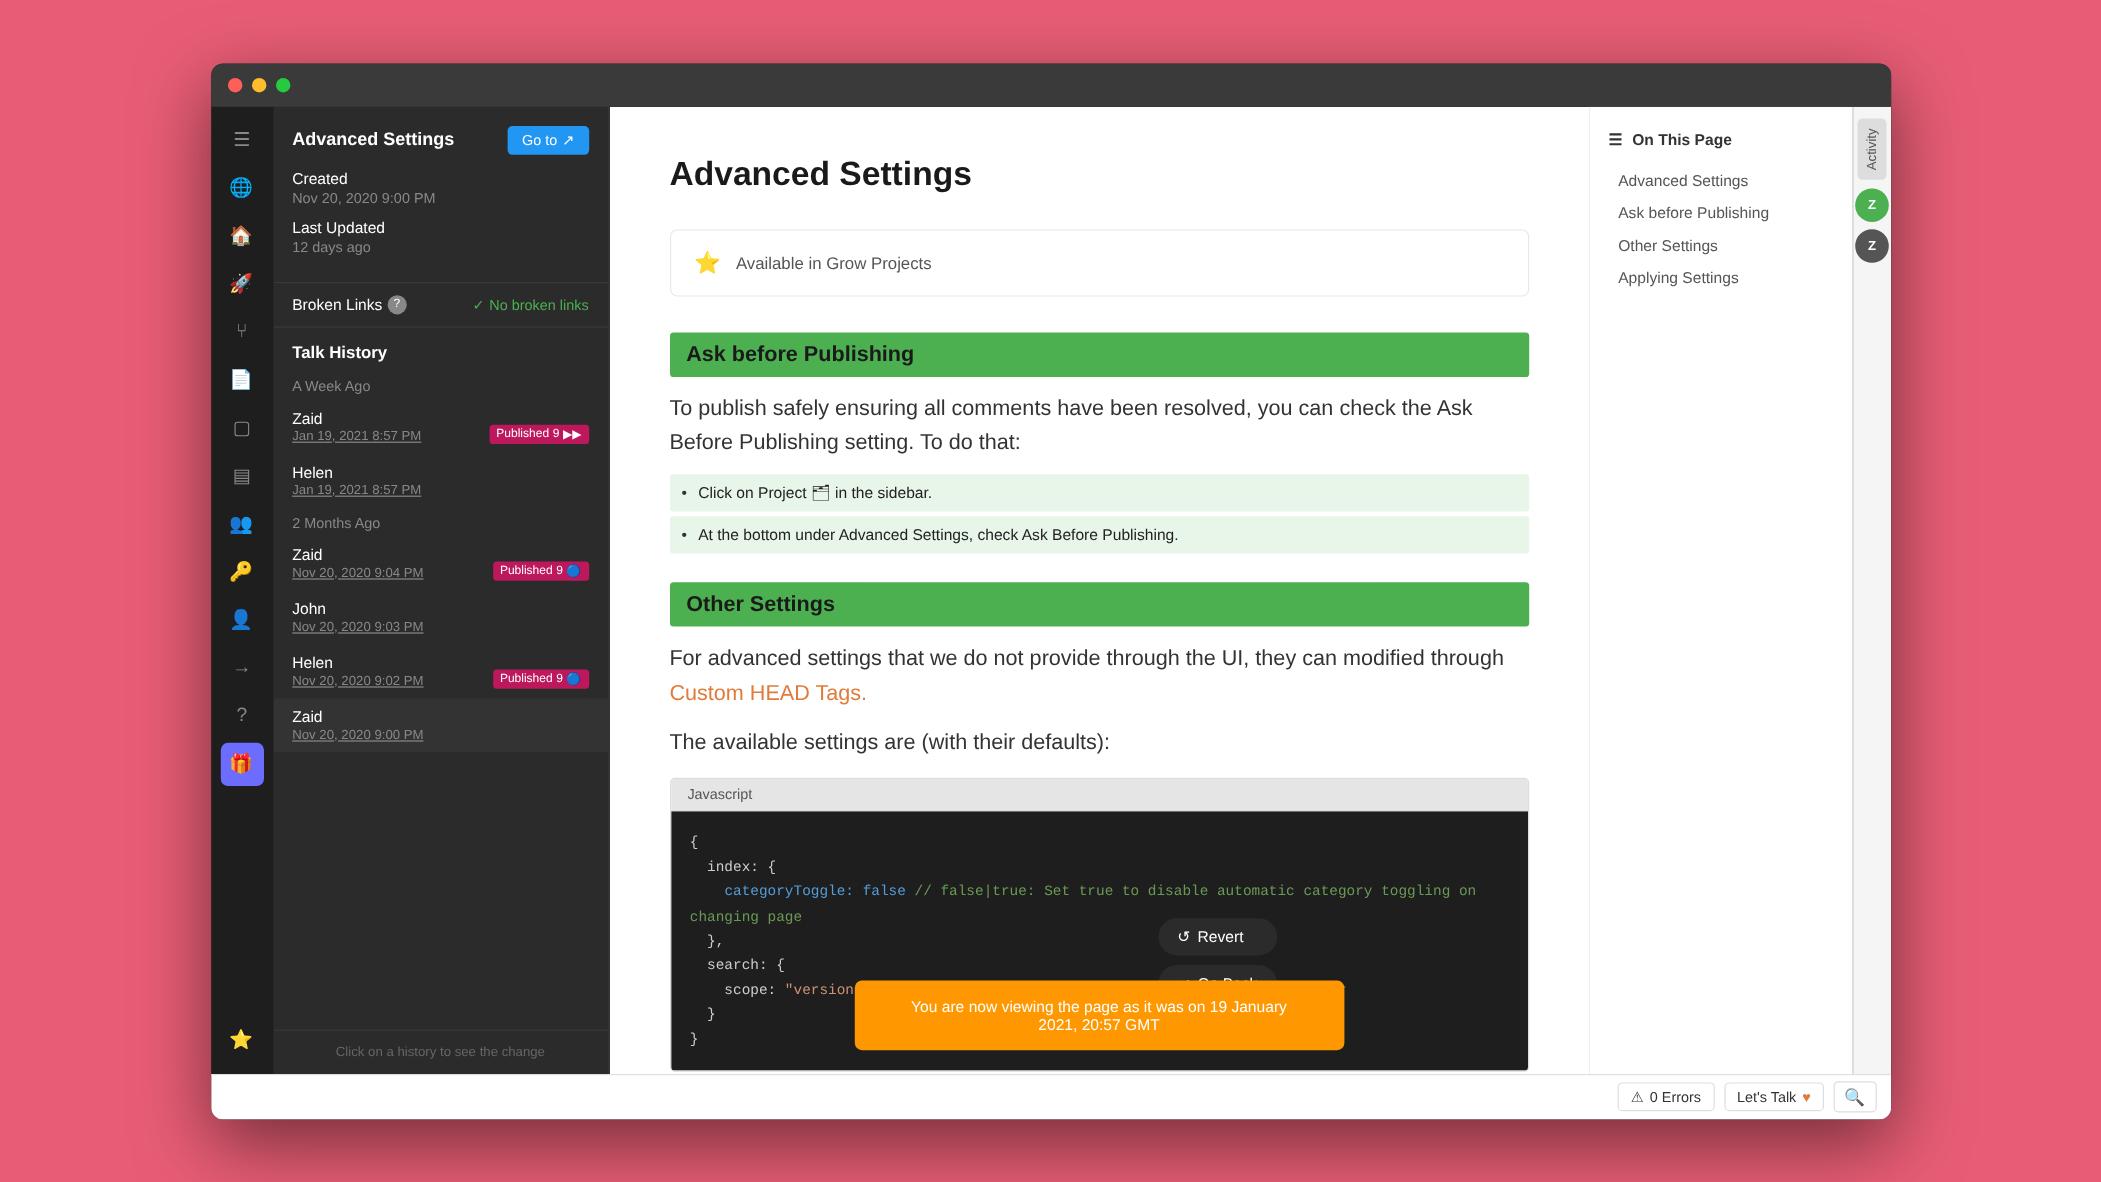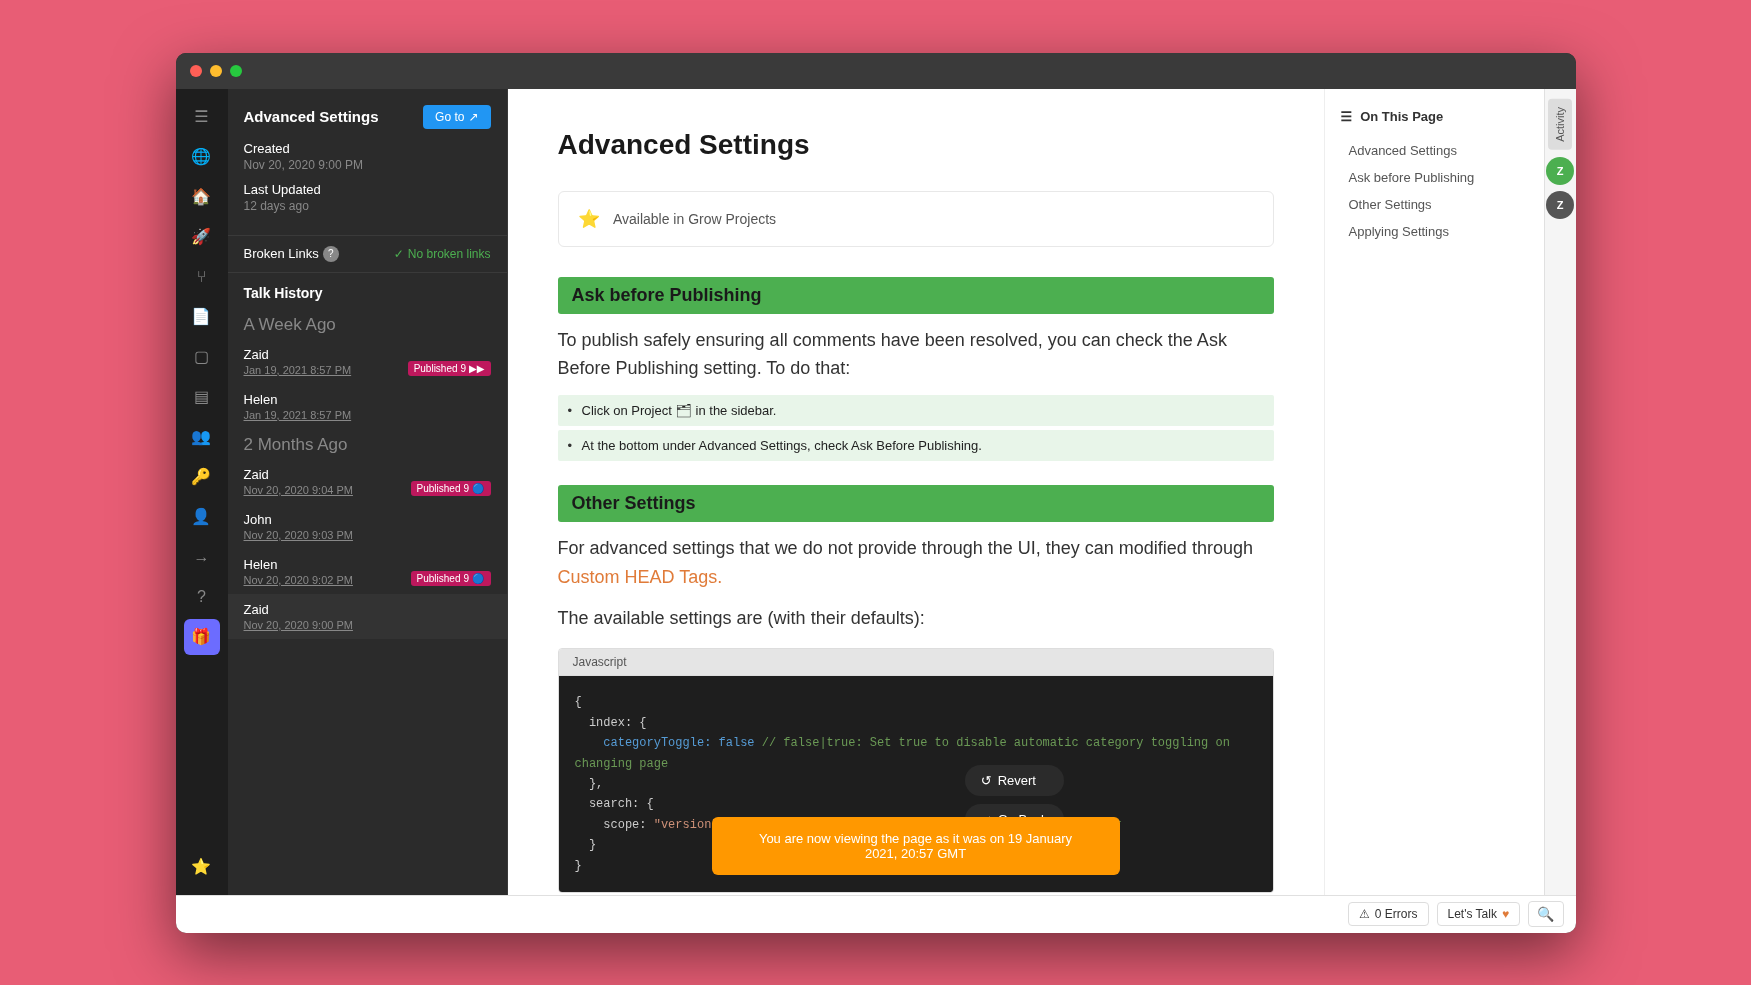--- a/index.html
+++ b/index.html
@@ -129,21 +129,21 @@
     }
     .edit-history-header {
       padding: 12px 16px 8px;
       color: #fff;
       font-size: 14px;
       font-weight: 600;
     }
     .history-group-label {
       padding: 6px 16px 4px;
       color: #888;
-      font-size: 17px;
+      font-size: 12px;
       font-weight: 500;
       text-transform: none;
     }
     .history-item {
       padding: 8px 16px;
       display: flex;
       justify-content: space-between;
       align-items: flex-end;
       cursor: pointer;
     }
@@ -526,20 +526,21 @@
         </span>
       </div>
 
       <div class="history-item selected">
         <div>
           <div class="history-name">Zaid</div>
           <div class="history-date">Nov 20, 2020 9:00 PM</div>
         </div>
       </div>
 
+      <div class="sidebar-footer">Click on a history to see the change</div>
     </div>
 
     <div class="main-content" style="position:relative;">
       <h1 class="page-title">Advanced Settings</h1>
 
       <div class="info-box">
         <span style="font-size:18px;">⭐</span>
         <span>Available in Grow Projects</span>
       </div>
 

